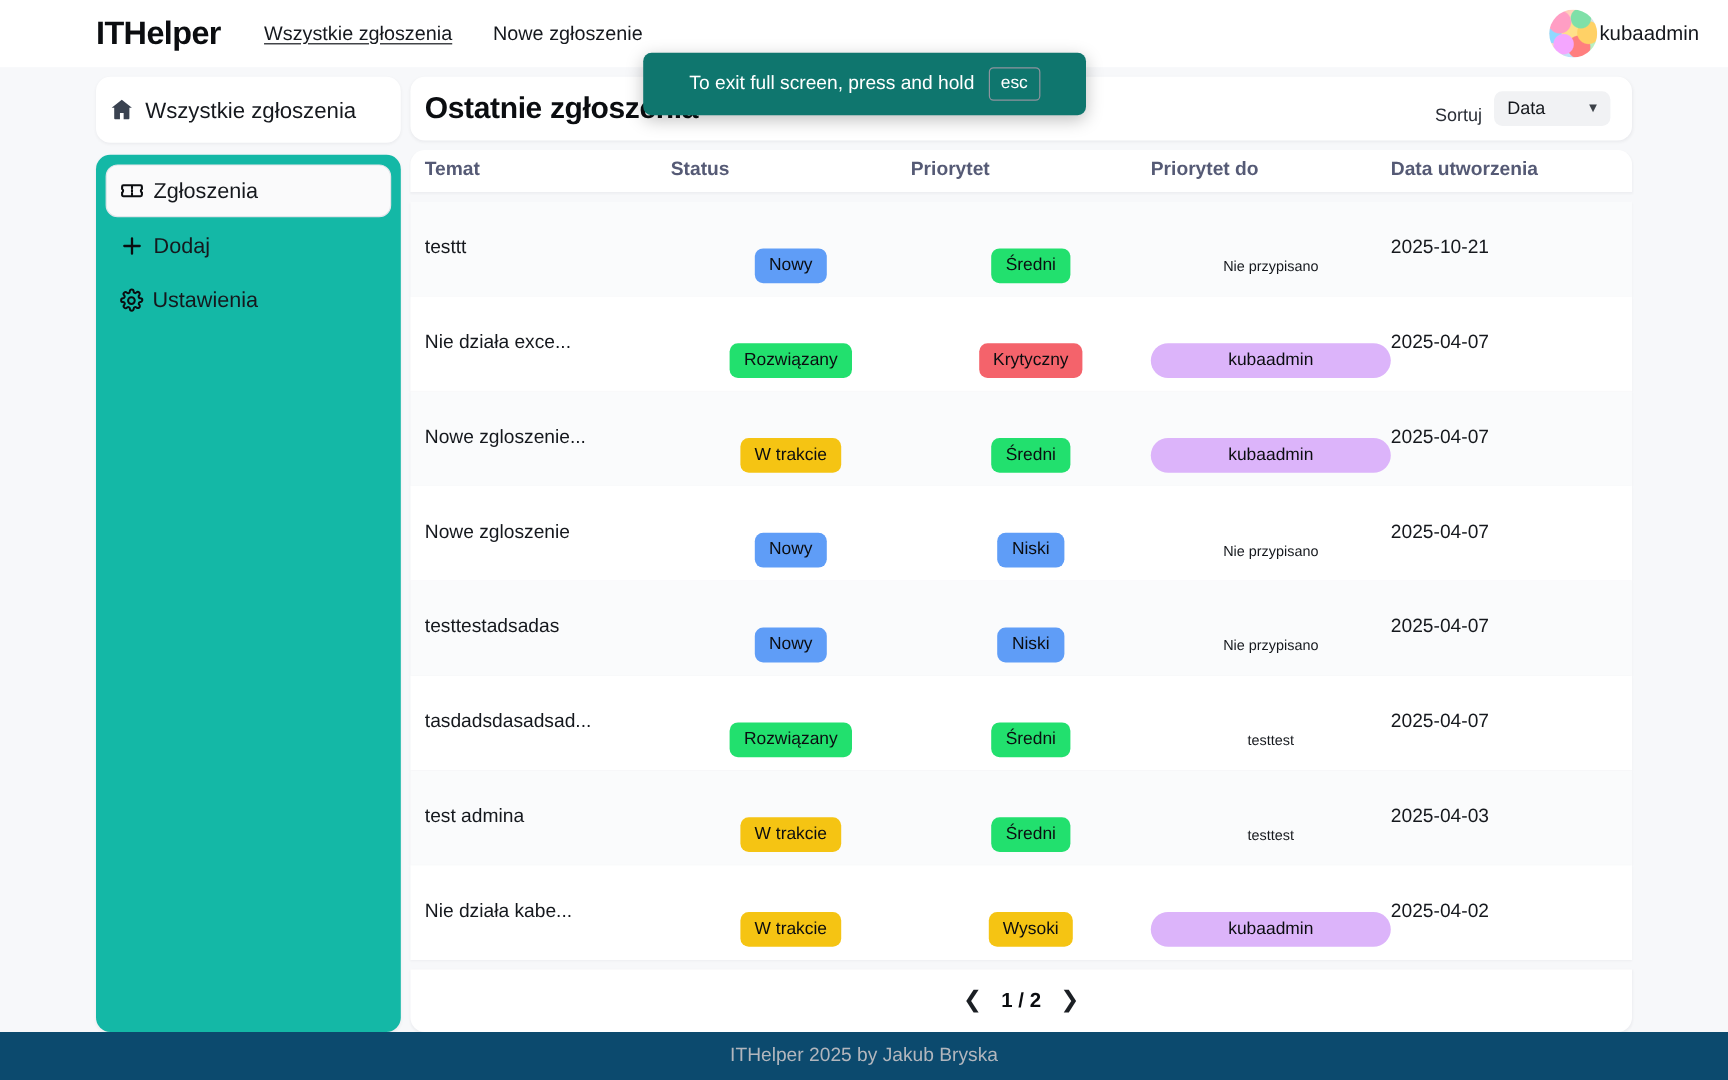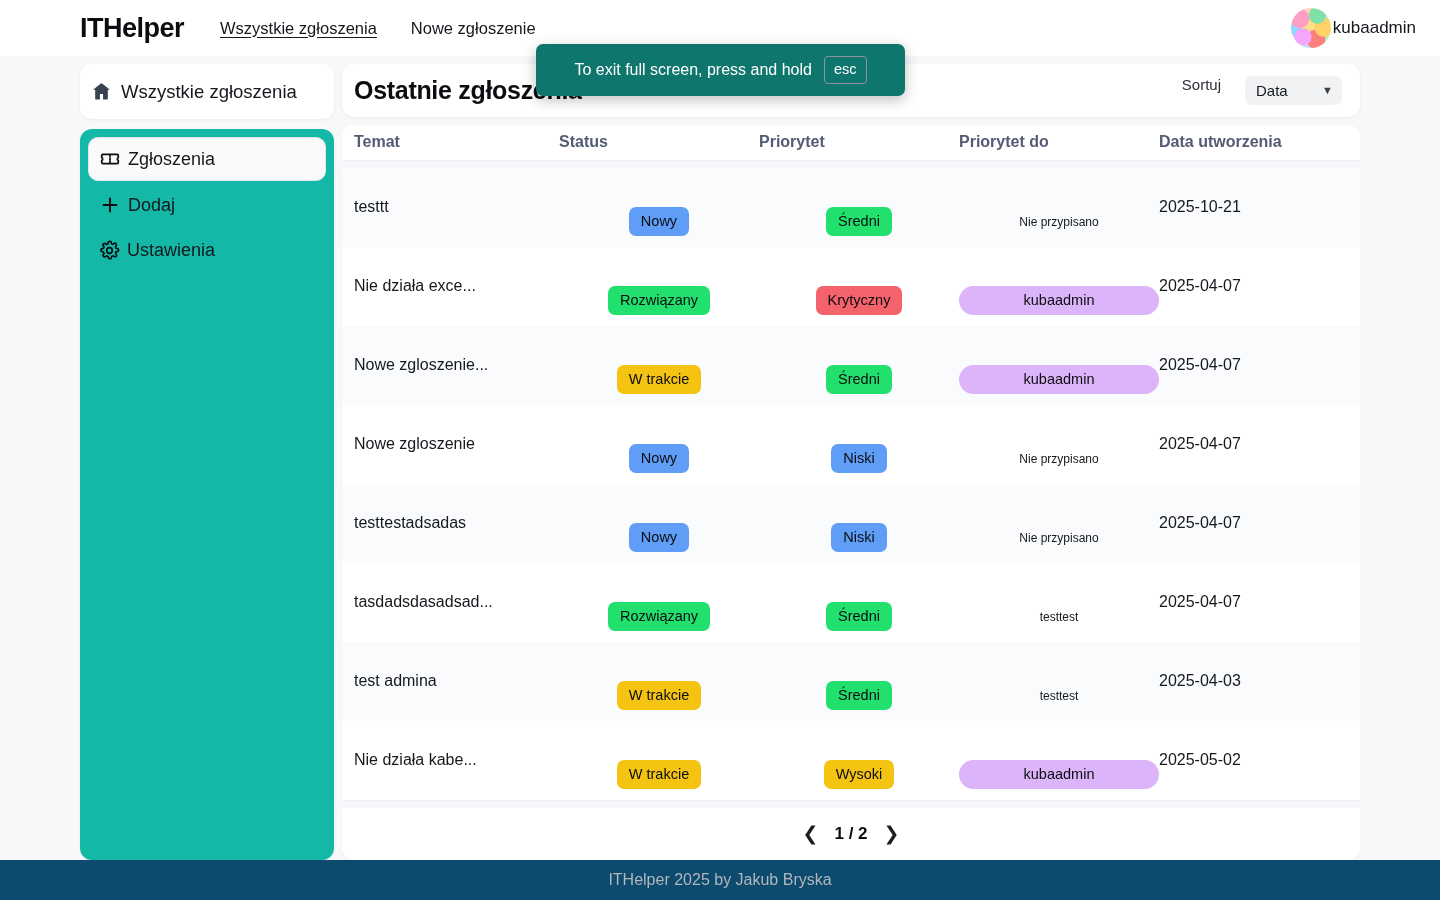--- a/index.html
+++ b/index.html
@@ -177,21 +177,21 @@
   .panel-title {
     font-size: 25px;
     font-weight: bold;
     color: #0b0d10;
     letter-spacing: -0.3px;
     white-space: nowrap;
   }
 
   .panel-header .spacer { flex: 1; }
 
-  .sort-wrap { display: flex; align-items: flex-start; gap: 24px; }
+  .sort-wrap { display: flex; align-items: flex-end; gap: 10px; }
 
   .sort-label { font-size: 15px; color: #2a2e36; }
 
   .sort-select {
     appearance: none;
     -webkit-appearance: none;
     background: #f1f2f4;
     border: none;
     border-radius: 7px;
     font-family: "Liberation Sans", sans-serif;
@@ -543,21 +543,21 @@
           <div class="cell col-temat">Nie działa kabe...</div>
           <div class="cell col-status cell-center">
             <span class="badge" style="background: rgb(245, 196, 19);">W trakcie</span>
           </div>
           <div class="cell col-priorytet cell-center">
             <span class="badge" style="background: rgb(245, 196, 19);">Wysoki</span>
           </div>
           <div class="cell col-przyp cell-center">
             <span class="pill" style="background: rgb(220, 180, 250);">kubaadmin</span>
           </div>
-          <div class="cell col-data">2025-05-02</div>
+          <div class="cell col-data">2025-04-02</div>
         </div>
       </div>
 
     <div class="pager">
       <span class="arrow">❮</span>
       <span class="pageinfo">1 / 2</span>
       <span class="arrow">❯</span>
     </div>
 
   </main>

